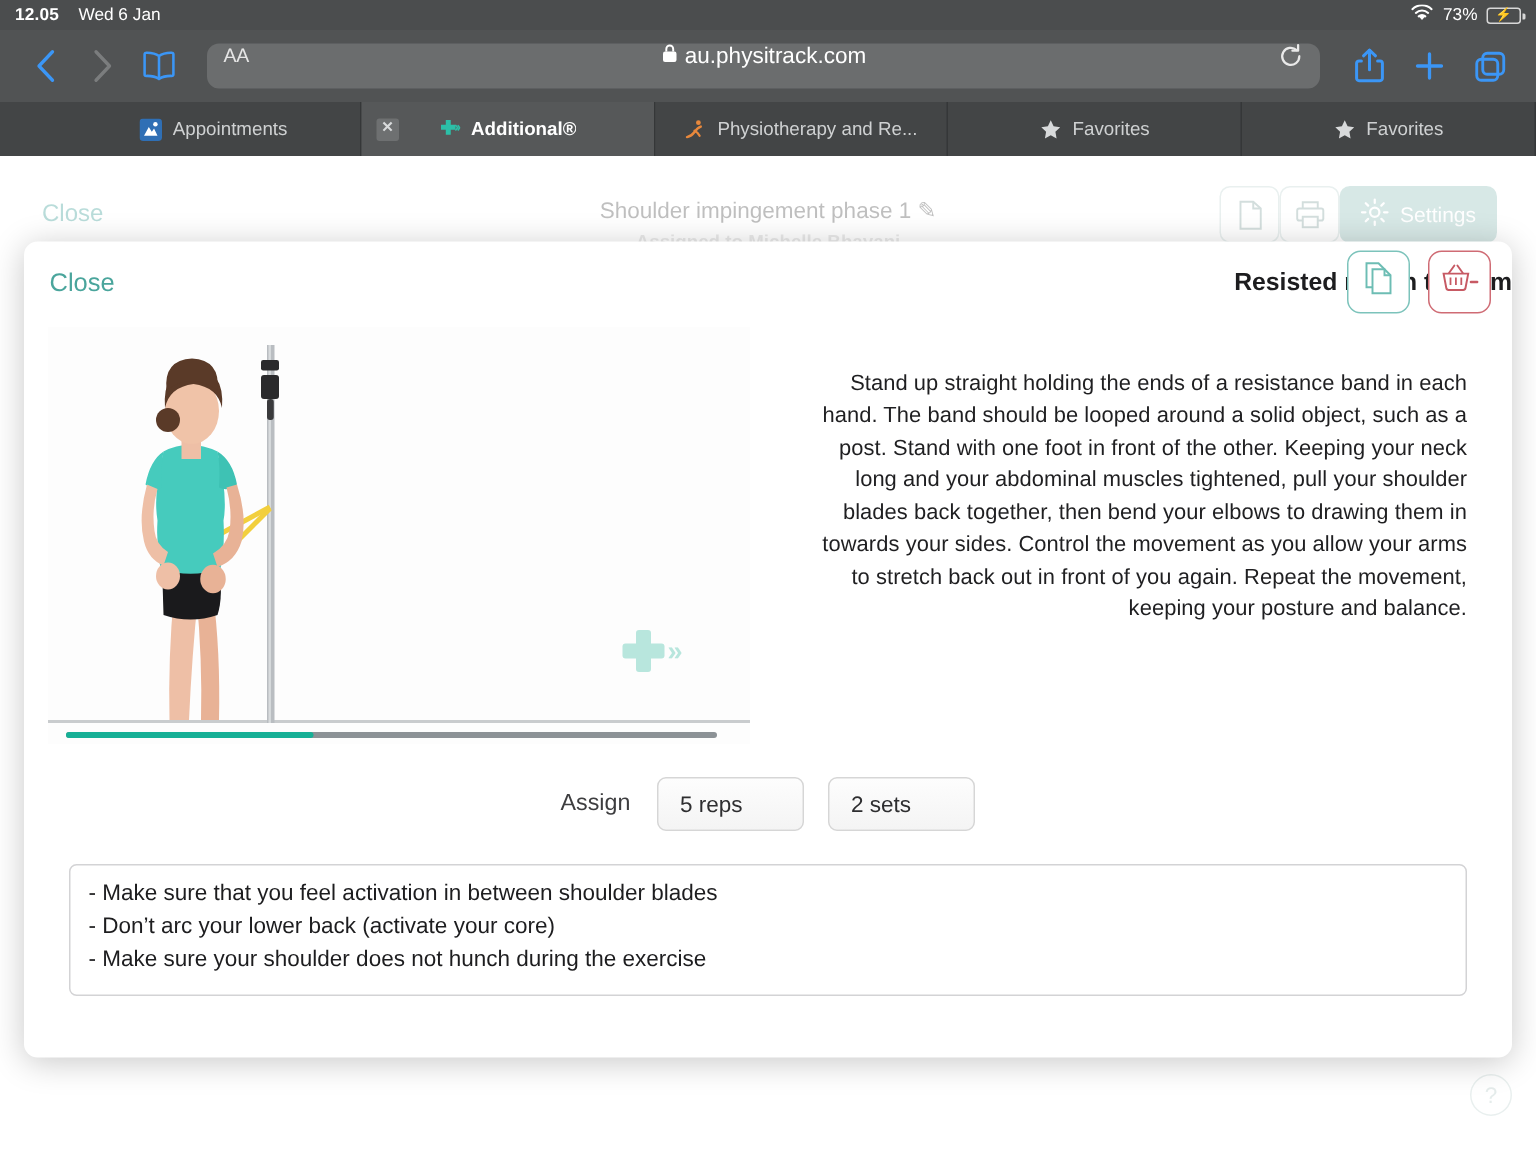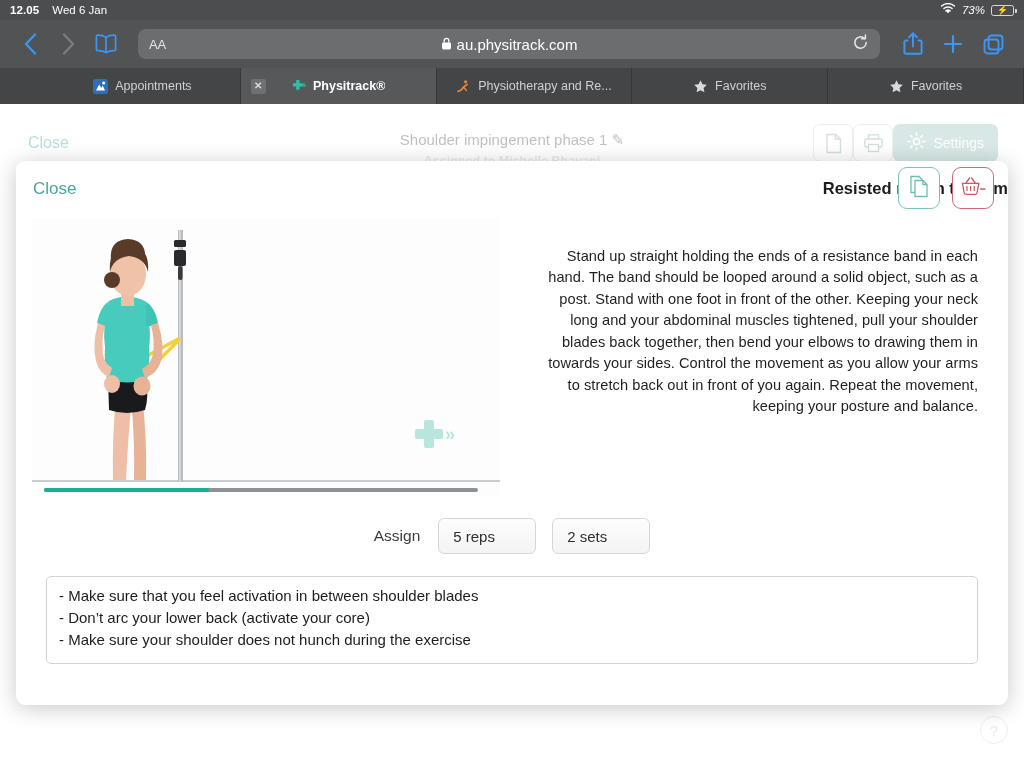--- a/index.html
+++ b/index.html
@@ -12,40 +12,40 @@
 
   
   .statusbar{
     position:absolute; top:0; left:0; width:1024px; height:20px;
     background:#4b4d4e; color:#fff; font-size:11.5px;
     display:flex; align-items:center; padding:0 10px;
   }
   .sb-time{ font-weight:600; letter-spacing:.1px; }
   .sb-date{ margin-left:13px; font-weight:400; }
   .sb-right{ margin-left:auto; display:flex; align-items:center; gap:6px; }
-  .sb-pct{ font-size:11.5px;font-style:italic; }
+  .sb-pct{ font-size:11.5px; }
   .batt{ position:relative; width:23px; height:11px; border:1px solid #d8d8d8;
          border-radius:2.5px; padding:1px; }
   .batt::after{ content:""; position:absolute; right:-3.5px; top:3px; width:2px;
          height:4px; background:#d8d8d8; border-radius:0 1px 1px 0; }
   .batt-fill{ height:100%; background:#34c759; border-radius:1px; }
   .bolt{ position:absolute; left:50%; top:50%; transform:translate(-50%,-50%);
          font-size:9px; color:#fff; line-height:1; }
 
   
   .toolbar{
     position:absolute; top:20px; left:0; width:1024px; height:48px;
     background:#515354; display:flex; align-items:center; padding:0 12px; gap:2px;
   }
   .nav-btn{ width:36px; height:36px; display:flex; align-items:center;
     justify-content:center; color:#3b96f6; }
   .nav-btn.disabled{ color:#7b7d7e; }
   .urlbar{
     flex:1; height:30px; margin:0 12px; background:#6b6d6e; border-radius:8px;
-    display:flex; align-items:center; padding:0 11px; position:relative;
+    display:flex; padding:0 11px; position:relative;
   }
   .aa{ color:#e6e6e6; font-size:13px; letter-spacing:-.2px; }
   .urltext{
     position:absolute; left:0; right:0; text-align:center; color:#fff;
     font-size:15px; display:flex; align-items:center; justify-content:center; gap:5px;
   }
   .reload{ margin-left:auto; color:#e9e9e9; font-size:16px; }
   .tb-icon{ width:38px; height:38px; display:flex; align-items:center;
     justify-content:center; color:#3b96f6; }
 
@@ -248,21 +248,21 @@
     </div>
 
     <div class="tab active">
       <span class="closex">✕</span>
       <span class="favicon">
         <svg width="15" height="15" viewBox="0 0 15 15">
           <path d="M5.2 1h3.3v3.2h3.2v3.3H8.5v3.3H5.2V7.5H2V4.2h3.2z" fill="#2cc0a8"></path>
           <path d="M11.6 4.4l1.5 1.8-1.5 1.8M13.2 4.4l1.3 1.8-1.3 1.8" stroke="#2cc0a8" stroke-width="1" fill="none"></path>
         </svg>
       </span>
-      <span class="tab-label">Physitrack®</span>
+      <span class="tab-label">Additional®</span>
     </div>
 
     <div class="tab">
       <span class="favicon">
         <svg width="15" height="15" viewBox="0 0 15 15">
           <circle cx="9.6" cy="2.8" r="1.6" fill="#e8883c"></circle>
           <path d="M2 12.4c2.3-.5 3.8-1.7 5-3.4 1.1-1.6 2.3-3 4.2-3.6" stroke="#e8883c" stroke-width="1.6" fill="none" stroke-linecap="round"></path>
           <path d="M7 8.1c1.3.6 2.6 1.8 3.4 3.4" stroke="#e8883c" stroke-width="1.5" fill="none" stroke-linecap="round"></path>
         </svg>
       </span>

